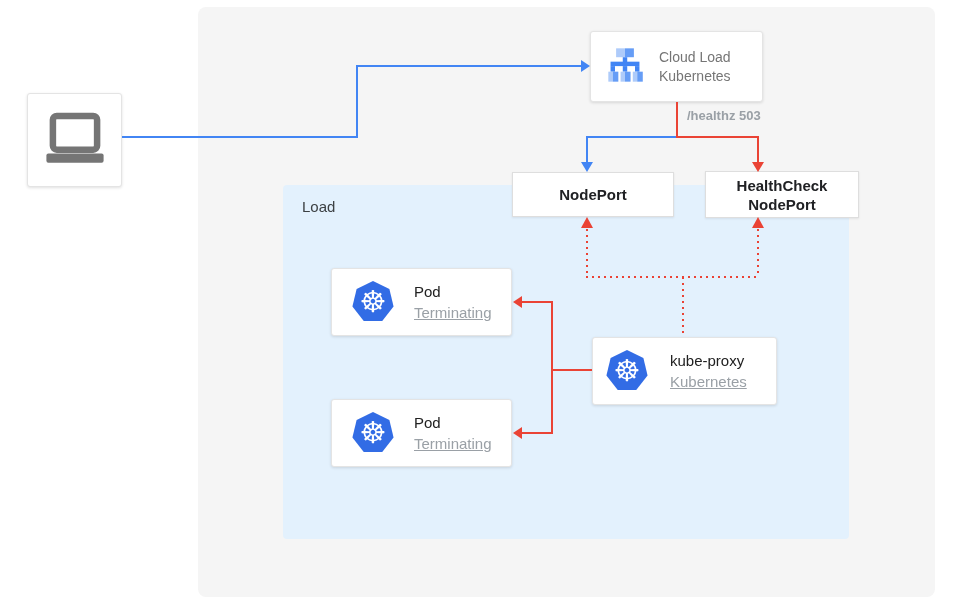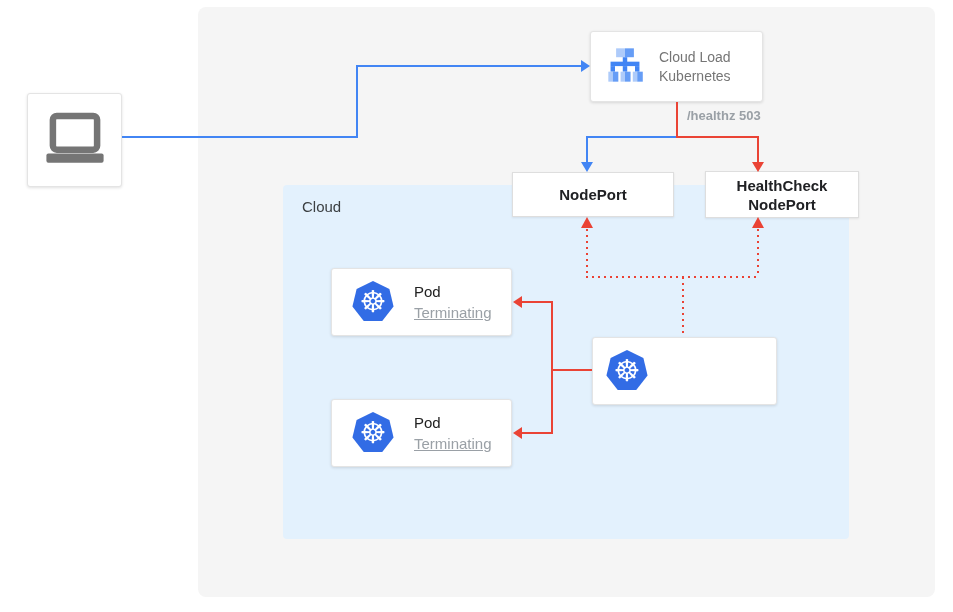--- a/index.html
+++ b/index.html
@@ -74,21 +74,21 @@
   }
 </style>
 </head>
 <body>
 
 <div class="canvas">
 
   <div class="panel"></div>
 
   <div class="nodes-box"></div>
-  <div class="nodes-label">Cloud</div>
+  <div class="nodes-label">Load</div>
 
   <div class="card" style="left:27px; top:93px; width:95px; height:94px; justify-content:center;">
     <span class="icon-wrap">
       <svg width="64" height="52" viewBox="0 0 48 40">
         <rect x="7" y="3" width="34" height="26" rx="3" fill="none" stroke="#757575" stroke-width="5"></rect>
         <rect x="2" y="32" width="44" height="7" rx="1.5" fill="#757575"></rect>
       </svg>
     </span>
   </div>
 
@@ -140,20 +140,24 @@
     <span class="txt">
       <span class="t-dark">Pod</span>
       <span class="t-gray">Terminating</span>
     </span>
   </div>
 
   <div class="card" style="left:592px; top:337px; width:185px; height:68px; padding-left:13px;">
     <span class="icon-wrap k8s" style="margin-right:22px;">
       <span>☸</span>
     </span>
+    <span class="txt">
+      <span class="t-dark">kube-proxy</span>
+      <span class="t-gray">Kubernetes</span>
+    </span>
   </div>
 
   <div class="line h-blue" style="left:122px; top:136px; width:235px;"></div>
   <div class="line v-blue" style="left:356px; top:65px; height:73px;"></div>
   <div class="line h-blue" style="left:356px; top:65px; width:226px;"></div>
   <div class="arr arr-right-blue" style="left:581px; top:60px;"></div>
 
   <div class="line v-red" style="left:676px; top:102px; height:36px;"></div>
   <div class="healthz">/healthz 503</div>
   <div class="line h-blue" style="left:587px; top:136px; width:90px;"></div>

